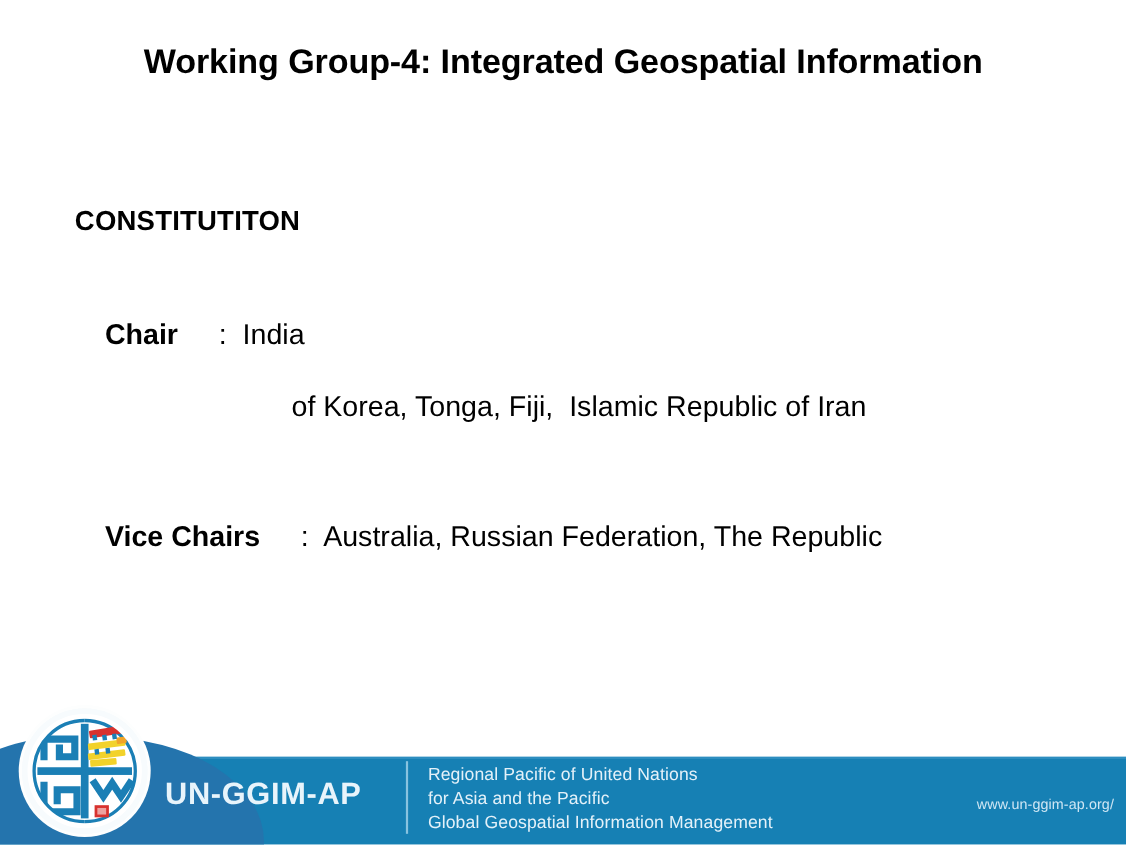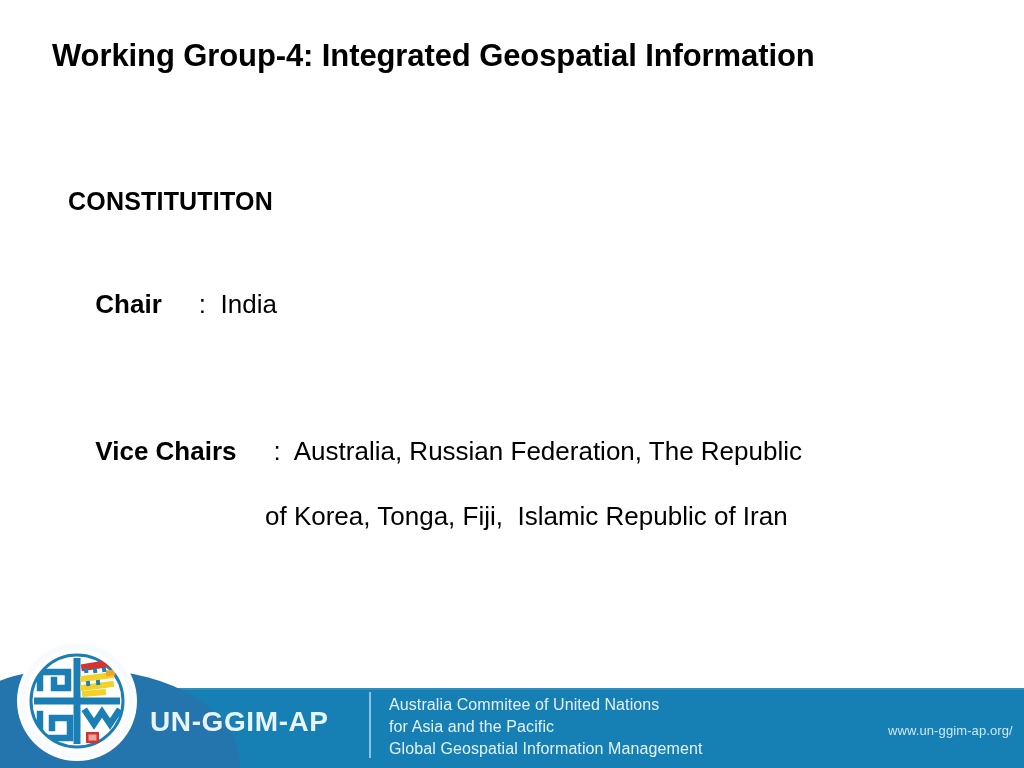--- a/index.html
+++ b/index.html
@@ -24,20 +24,21 @@
     background: #ffffff;
     overflow: hidden;
   }
 
   
   .title-block {
     position: absolute;
     left: 52px;
     top: 36px;
     width: 920px;
+    text-align: center;
     font-size: 31px;
     font-weight: bold;
     line-height: 1.28;
     color: #000000;
     letter-spacing: -0.1px;
   }
   .title-line {
     display: block;
     white-space: pre;
   }
@@ -199,44 +200,44 @@
   </div>
 
   <div class="body-block">
 
     <p class="section-heading">CONSTITUTITON</p>
 
     <p class="row row-chair">
       <span class="lbl">Chair</span><span class="val">:  India</span>
     </p>
 
+    <p class="row row-vicechairs-cont val">of Korea, Tonga, Fiji,  Islamic Republic of Iran</p>
+
     <p class="row row-vicechairs">
       <span class="lbl">Vice Chairs</span><span class="val">:  Australia, Russian Federation, The Republic</span>
     </p>
 
-    <p class="row row-vicechairs-cont val">of Korea, Tonga, Fiji,  Islamic Republic of Iran</p>
-
   </div>
 
   <div class="footer">
 
     <div class="footer-bar">
       <div class="footer-bar-topline"></div>
     </div>
 
     <div class="footer-hump"></div>
 
     <div class="footer-content">
 
       <div class="brand-name">UN-GGIM-AP</div>
 
       <div class="divider"></div>
 
       <div class="brand-desc">
-        <span>Australia Commitee of United Nations</span>
+        <span>Regional Pacific of United Nations</span>
         <span>for Asia and the Pacific</span>
         <span>Global Geospatial Information Management</span>
       </div>
 
       <div class="brand-url">www.un-ggim-ap.org/</div>
 
     </div>
 
     <div class="logo">
       <svg viewBox="0 0 126 126" xmlns="http://www.w3.org/2000/svg" aria-hidden="true">

